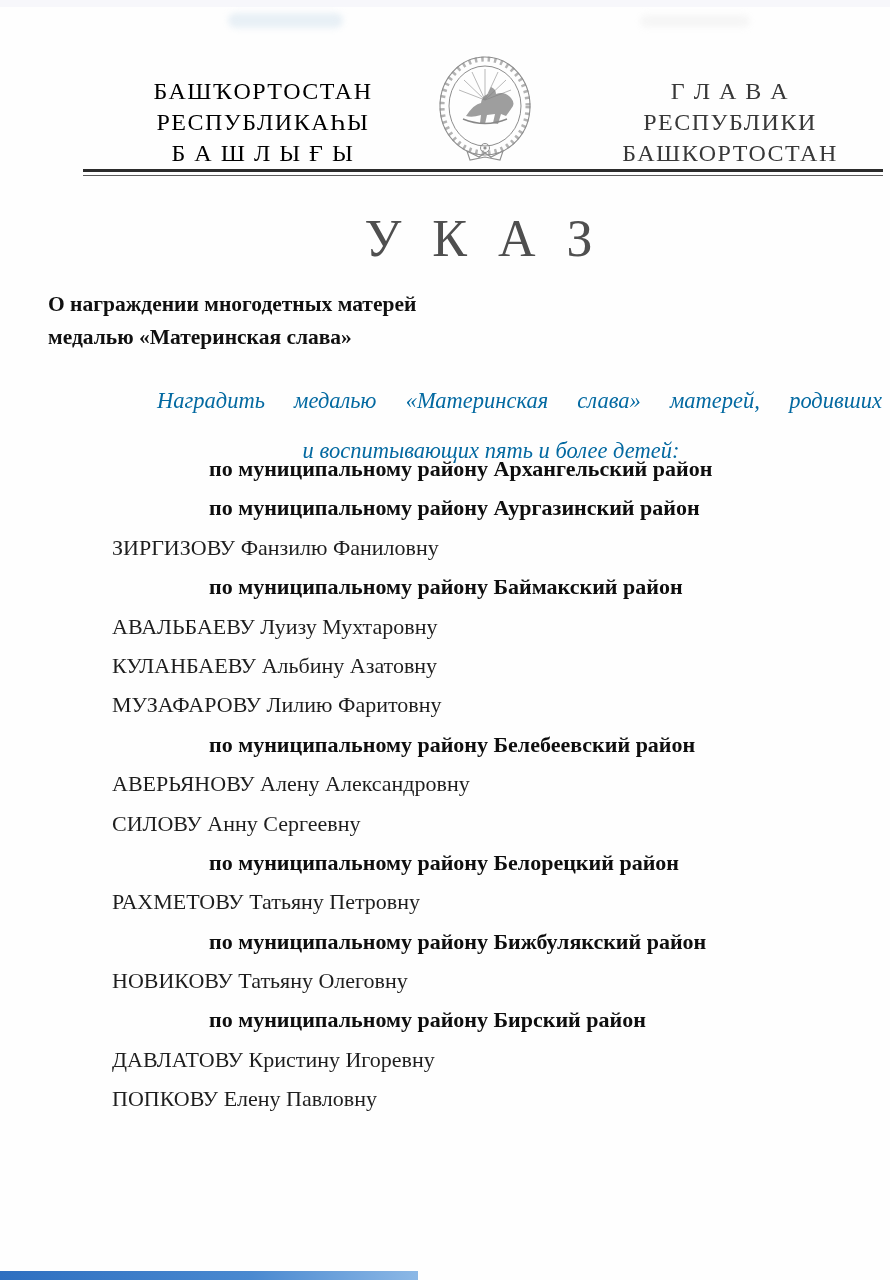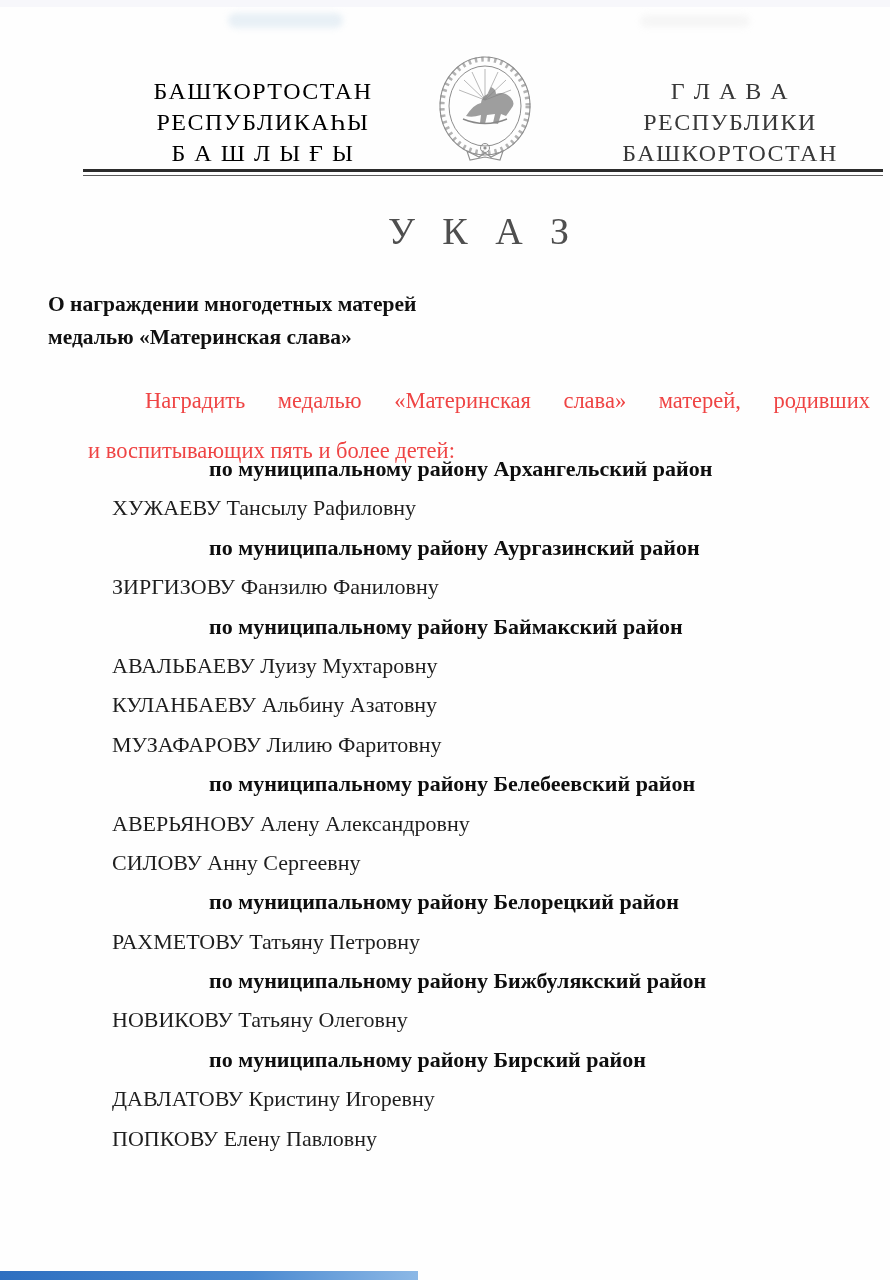--- a/index.html
+++ b/index.html
@@ -14,27 +14,27 @@
   .header-left{position:absolute;left:138px;top:76px;width:250px;text-align:center;
         font-size:24px;line-height:31px;letter-spacing:1.5px;color:#000000;}
   .header-right{position:absolute;left:608px;top:76px;width:244px;text-align:center;
         font-size:24px;line-height:31px;letter-spacing:1.5px;color:#383838;}
   .emblem{position:absolute;left:436px;top:56px;width:98px;height:110px;}
 
   .rule{position:absolute;left:83px;top:169px;width:800px;height:3px;
         border-top:3.5px solid #2c2c2c;border-bottom:1.5px solid #5a5a5a;}
 
   .decree-title{position:absolute;left:85px;top:209px;width:796px;text-align:center;
-        font-size:38px;letter-spacing:9px;color:#4f4f4f;}
+        font-size:52px;letter-spacing:9px;color:#4f4f4f;}
   .decree-subject{position:absolute;left:48px;top:288px;width:796px;
         font-weight:bold;font-size:21.5px;line-height:33px;color:#101010;}
 
-  .intro{position:absolute;left:88px;top:376px;width:782px;font-size:22.5px;line-height:50px;color:#ef4444;}
+  .intro{position:absolute;left:100px;top:376px;width:782px;font-size:22.5px;line-height:50px;color:#0369a1;font-style:italic;}
   .intro-line1{text-align:justify;text-align-last:justify;padding-left:57px;}
-  .intro-line2{text-align:left;}
+  .intro-line2{text-align:center;}
 
   .body-list{position:absolute;left:84px;top:449px;width:798px;font-size:22px;}
   .district-line{font-weight:bold;padding-left:125px;line-height:39.4px;height:39.4px;
         color:#0e0e0e;white-space:nowrap;}
   .name-line{padding-left:28px;line-height:39.4px;height:39.4px;color:#1e1e1e;white-space:nowrap;}
 
   .loading-bar{position:absolute;left:0;top:1271px;width:418px;height:9px;
         background:linear-gradient(90deg,#2e6fc0 0%,#4a89d0 60%,#8cb8e6 100%);}
 </style>
 </head>
@@ -89,21 +89,20 @@
     <div>медалью «Материнская слава»</div>
   </div>
 
   <div class="intro">
     <div class="intro-line1">Наградить медалью «Материнская слава» матерей, родивших</div>
     <div class="intro-line2">и воспитывающих пять и более детей:</div>
   </div>
 
   <div class="body-list" id="body-list">
       <div class="district-line">по муниципальному району Архангельский район</div>
-      <div class="name-line">ХУЖАЕВУ Тансылу Рафиловну</div>
       <div class="district-line">по муниципальному району Аургазинский район</div>
       <div class="name-line">ЗИРГИЗОВУ Фанзилю Фаниловну</div>
       <div class="district-line">по муниципальному району Баймакский район</div>
       <div class="name-line">АВАЛЬБАЕВУ Луизу Мухтаровну</div>
       <div class="name-line">КУЛАНБАЕВУ Альбину Азатовну</div>
       <div class="name-line">МУЗАФАРОВУ Лилию Фаритовну</div>
       <div class="district-line">по муниципальному району Белебеевский район</div>
       <div class="name-line">АВЕРЬЯНОВУ Алену Александровну</div>
       <div class="name-line">СИЛОВУ Анну Сергеевну</div>
       <div class="district-line">по муниципальному району Белорецкий район</div>

